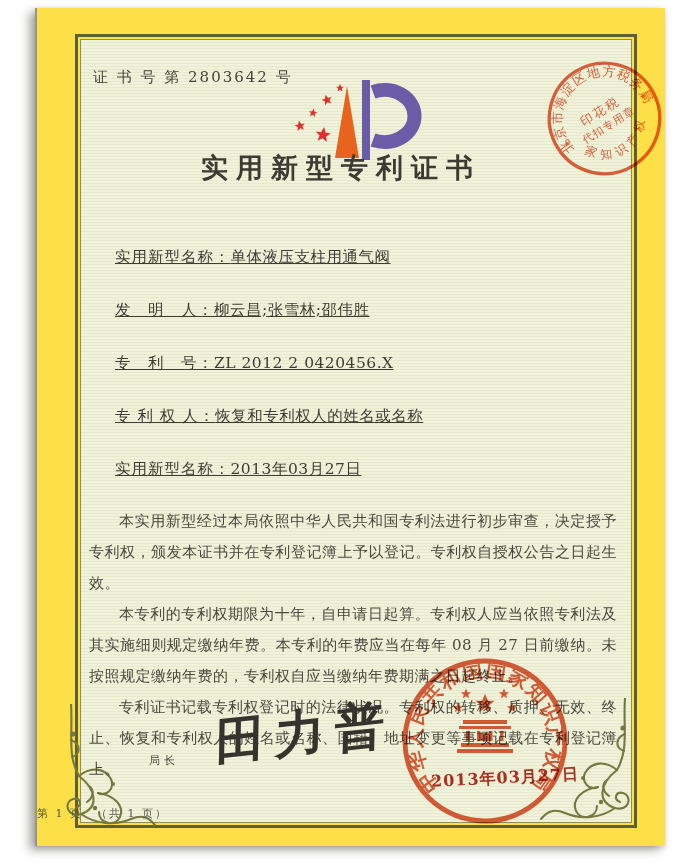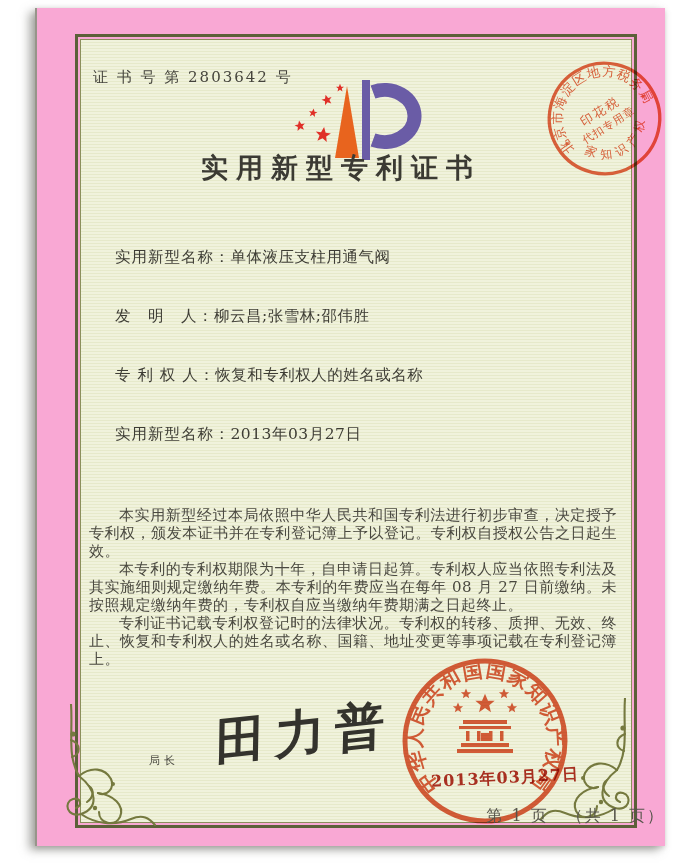--- a/index.html
+++ b/index.html
@@ -3,21 +3,21 @@
 <meta charset="utf-8">
 <style>
   html,body{margin:0;padding:0;}
   body{
     width:700px;height:863px;position:relative;background:#ffffff;
     font-family:"DejaVu Serif","Liberation Serif",serif;
     overflow:hidden;
   }
   .page{
     position:absolute;left:35px;top:8px;width:628px;height:838px;
-    background:#f9a8d4;
+    background:#fde047;
     border-left:2px solid #97958a;
     box-shadow:-6px 4px 9px rgba(110,110,104,.55), 0 2px 5px rgba(150,150,140,.4);
   }
   .frame{
     position:absolute;left:38px;top:26px;right:28px;bottom:18px;
     border:3px solid #5c6038;
   }
   .frame-inner{
     position:absolute;inset:2px;
     border:1px solid #8b8f5c;
@@ -26,38 +26,38 @@
   .cert-no{
     position:absolute;left:56px;top:60px;
     font-size:15px;letter-spacing:2px;color:#45443c;
   }
   .title{
     position:absolute;left:0;right:20px;top:142px;text-align:center;
     font-size:27px;font-weight:600;letter-spacing:8px;color:#3b3a33;
   }
   .logo{position:absolute;left:246px;top:72px;width:160px;height:80px;}
   .fields{position:absolute;left:78px;top:226px;right:60px;}
-  .field-row{height:59px;line-height:47px;font-size:15.5px;color:#3e3d35;white-space:nowrap;}
+  .field-row{height:53px;line-height:47px;font-size:15.5px;color:#3e3d35;white-space:nowrap;text-decoration:underline;}
   .f-label{letter-spacing:1px;}
   .f-value{letter-spacing:.5px;}
   .body-text{
     position:absolute;left:52px;top:498px;width:528px;
-    font-size:15px;line-height:18px;color:#4a4940;text-align:justify;
+    font-size:15px;line-height:31px;color:#4a4940;text-align:justify;
   }
   .body-text p{margin:0;text-indent:2em;letter-spacing:.5px;}
   .sig-title{
     position:absolute;left:112px;top:745px;font-size:11px;letter-spacing:4px;color:#45443c;
   }
   .sig-name{
     position:absolute;left:178px;top:692px;font-size:50px;font-weight:bold;color:#34332d;
     transform:rotate(-6deg) skewX(-7deg);letter-spacing:10px;white-space:nowrap;
   }
   .footer{
-    position:absolute;left:0;right:0;top:798px;text-align:right;
-    font-size:16px;letter-spacing:2px;color:#56554b;
+    position:absolute;left:0;right:0;top:798px;text-align:left;
+    font-size:11px;letter-spacing:2px;color:#56554b;
   }
   .tax-stamp{
     position:absolute;left:505px;top:48px;width:125px;height:125px;
     transform:rotate(-32deg);opacity:.88;mix-blend-mode:multiply;
   }
   .official-seal{
     position:absolute;left:363px;top:648px;width:170px;height:170px;
     opacity:.9;mix-blend-mode:multiply;
   }
   .seal-date{
@@ -130,20 +130,23 @@
   </svg>
 
   <div class="title">实用新型专利证书</div>
 
   <div class="fields">
     <div class="field-row">
       <span class="f-label">实用新型名称：</span><span class="f-value">单体液压支柱用通气阀</span>
     </div>
     <div class="field-row">
       <span class="f-label">发　明　人：</span><span class="f-value">柳云昌;张雪林;邵伟胜</span>
+    </div>
+    <div class="field-row">
+      <span class="f-label">专　利　号：</span><span class="f-value">ZL 2012 2 0420456.X</span>
     </div>
     <div class="field-row">
       <span class="f-label">专 利 权 人：</span><span class="f-value">恢复和专利权人的姓名或名称</span>
     </div>
     <div class="field-row">
       <span class="f-label">实用新型名称：</span><span class="f-value">2013年03月27日</span>
     </div>
   </div>
 
   <div class="body-text">

